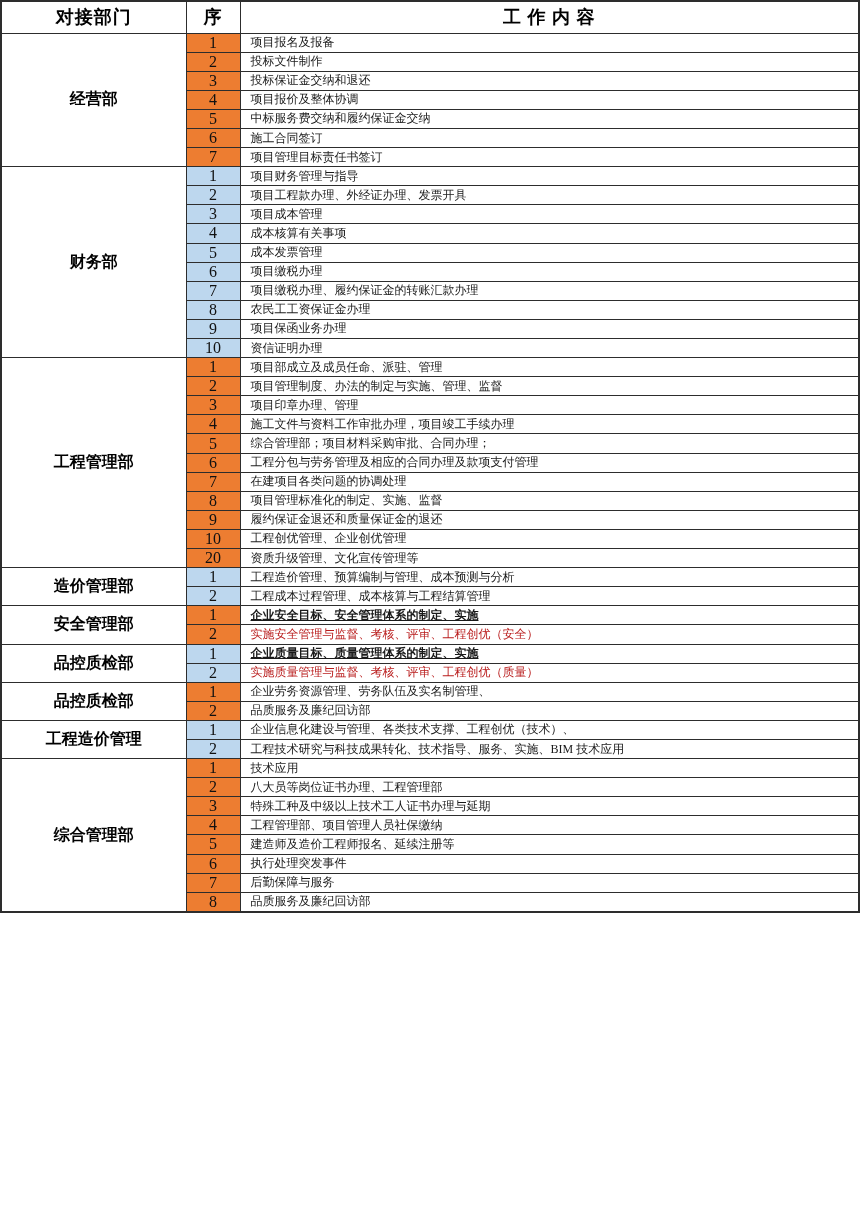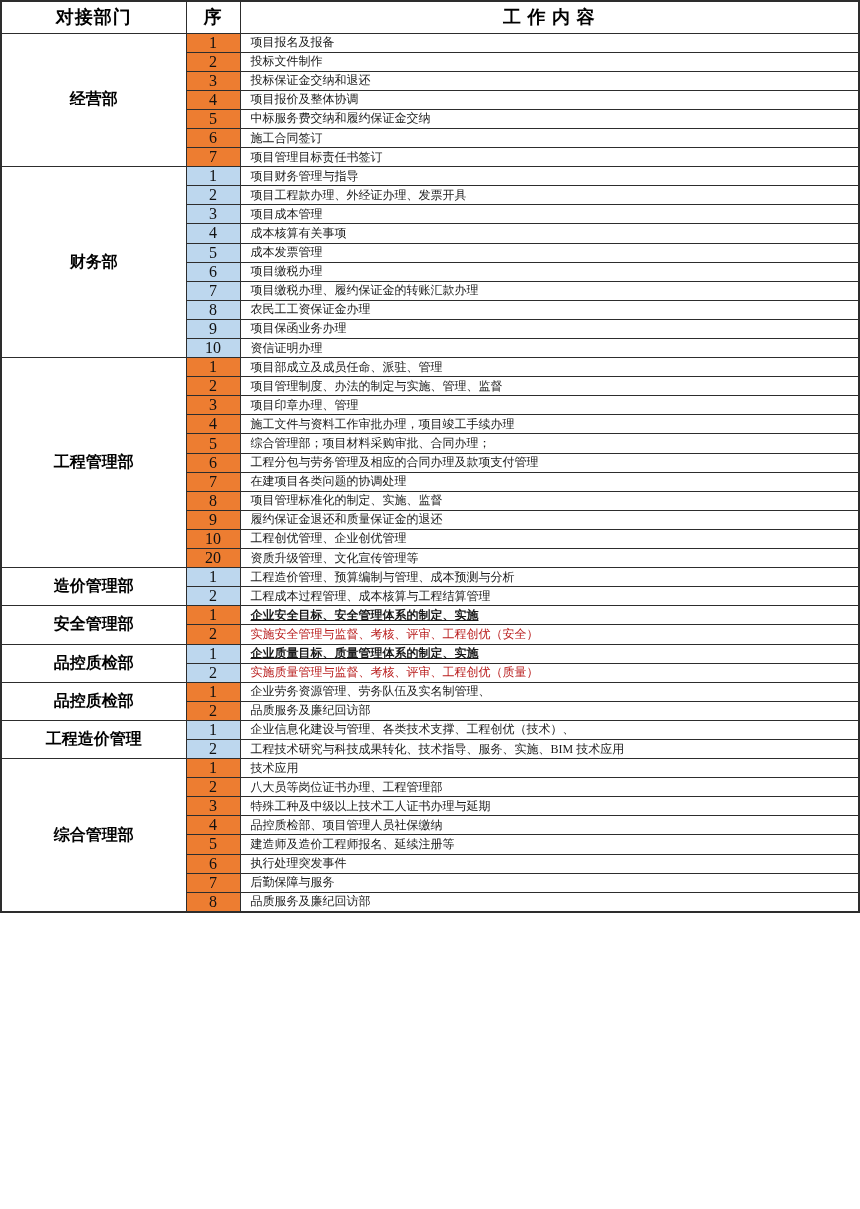--- a/index.html
+++ b/index.html
@@ -229,21 +229,21 @@
     <tr>
           <td class="seq orange">2</td>
           <td class="content">八大员等岗位证书办理、工程管理部</td>
         </tr>
     <tr>
           <td class="seq orange">3</td>
           <td class="content">特殊工种及中级以上技术工人证书办理与延期</td>
         </tr>
     <tr>
           <td class="seq orange">4</td>
-          <td class="content">品控质检部、项目管理人员社保缴纳</td>
+          <td class="content">工程管理部、项目管理人员社保缴纳</td>
         </tr>
     <tr>
           <td class="seq orange">5</td>
           <td class="content">建造师及造价工程师报名、延续注册等</td>
         </tr>
     <tr>
           <td class="seq orange">6</td>
           <td class="content">执行处理突发事件</td>
         </tr>
     <tr>

